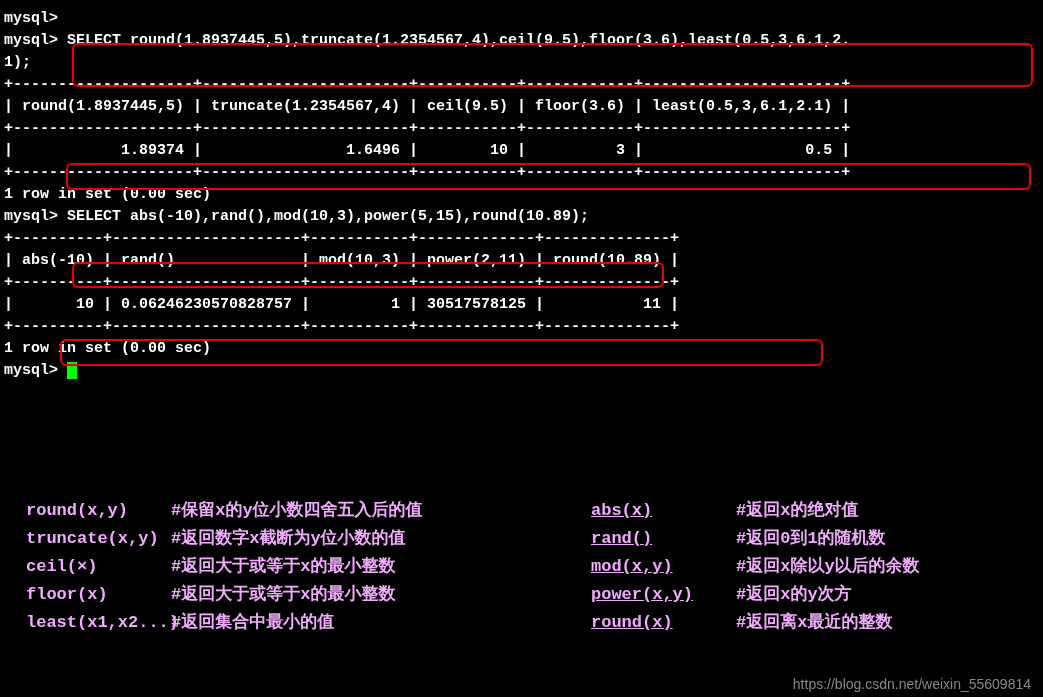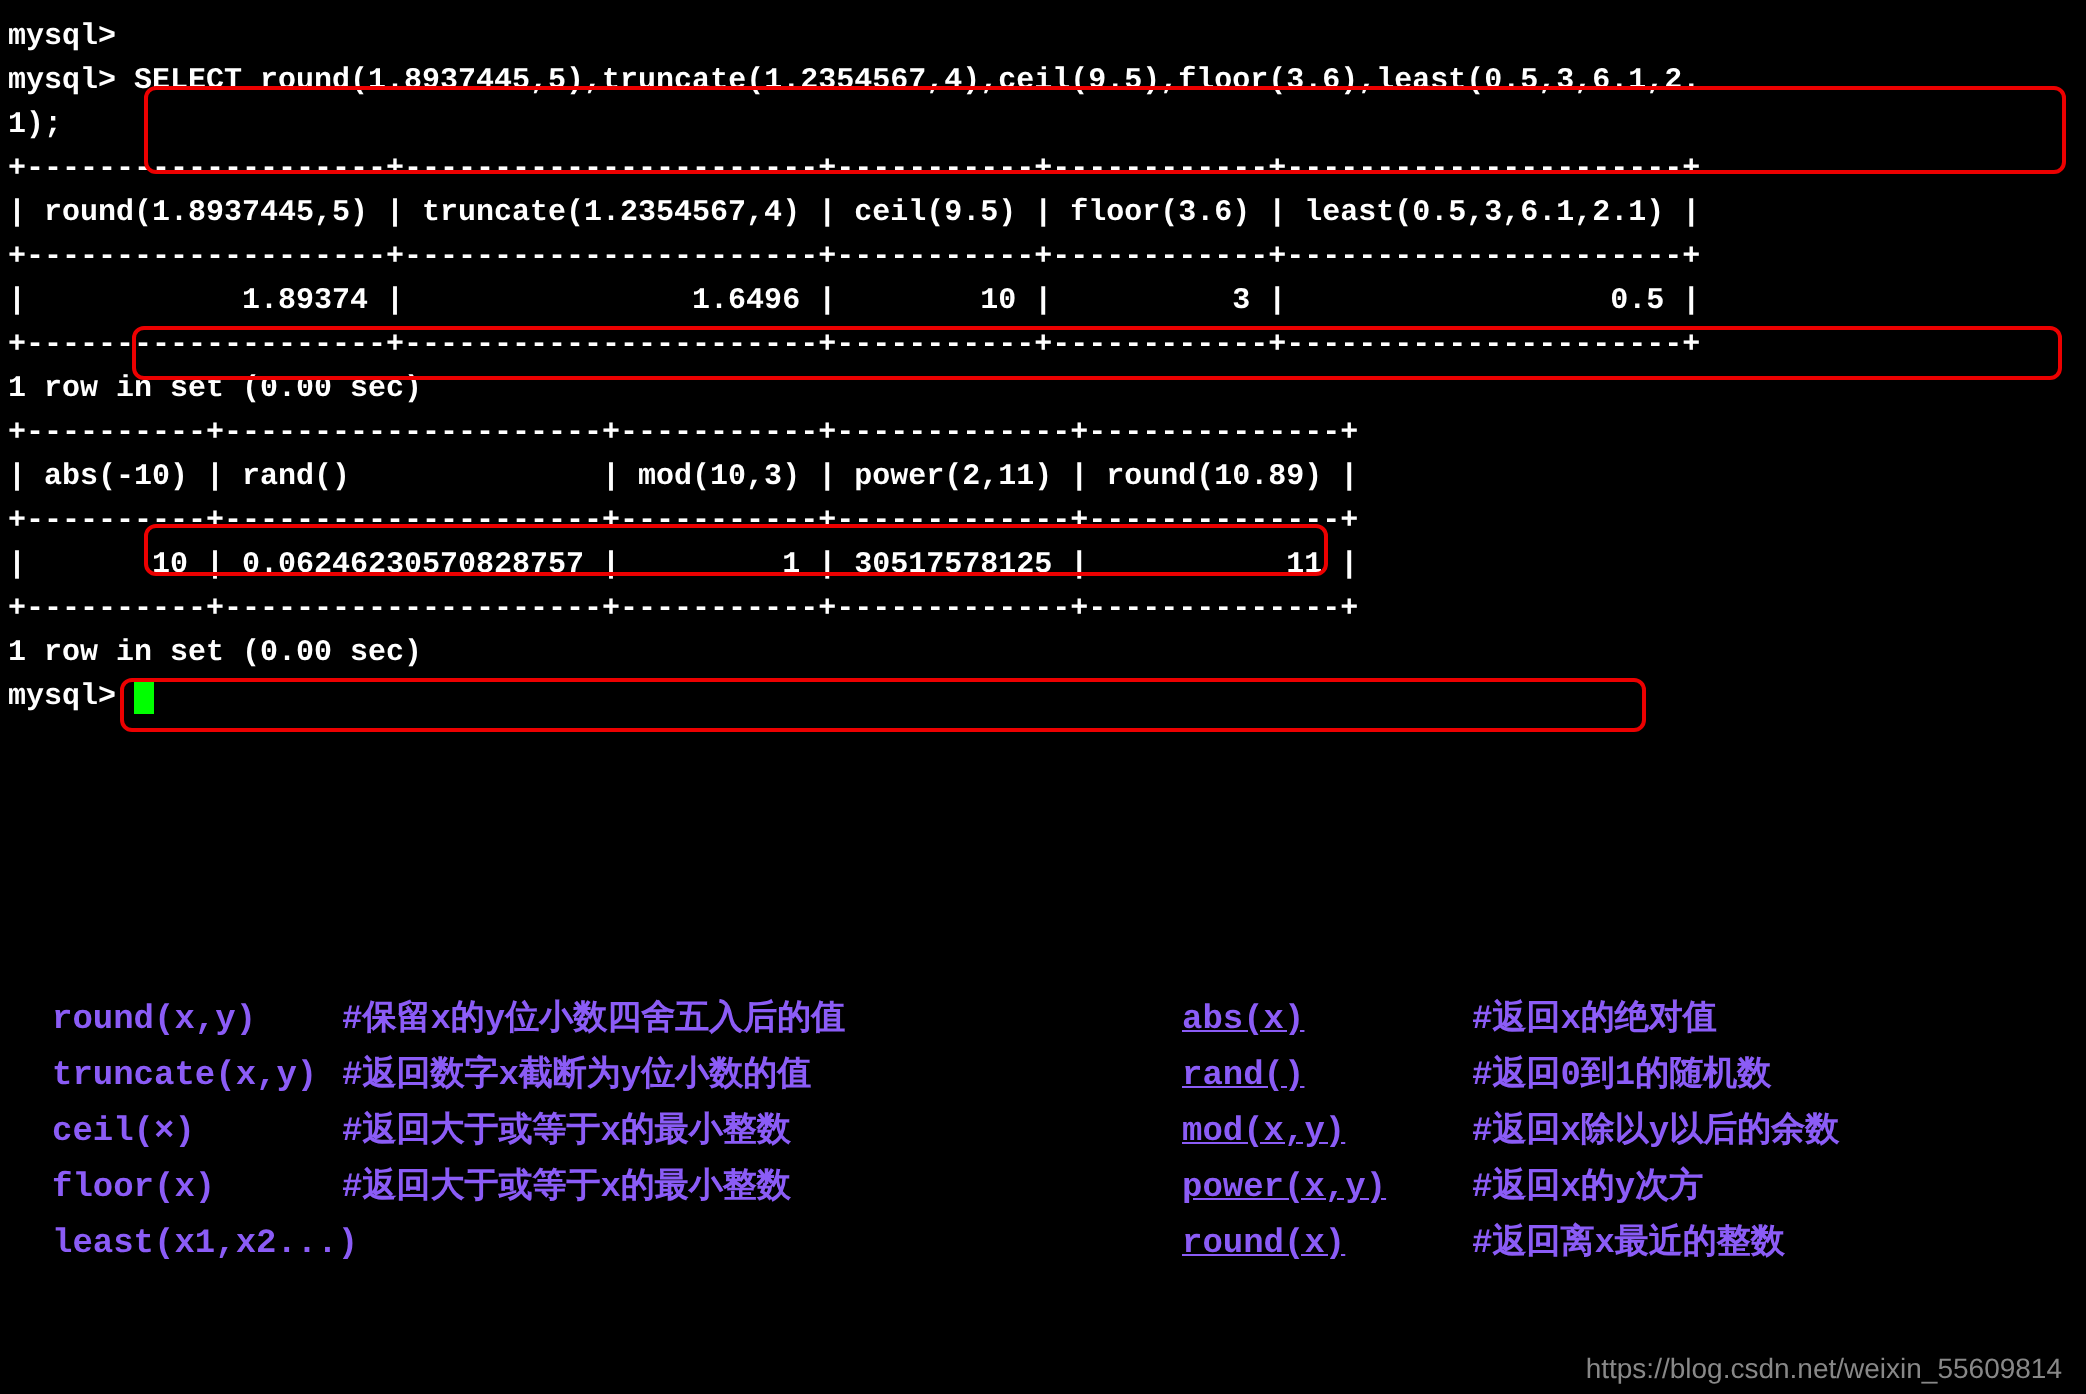--- a/index.html
+++ b/index.html
@@ -26,21 +26,21 @@
       display: inline-block;
       width: 10px;
       height: 17px;
       background: #00ff00;
       vertical-align: middle;
     }
     .annotations {
       position: absolute;
       bottom: 60px;
       display: flex;
-      color: #8b5cf6;
+      color: #f0abfc;
       font-weight: bold;
       font-size: 17px;
       line-height: 28px;
     }
     .col-left { margin-left: 22px; width: 565px; }
     .col-right { width: 430px; }
     .anno-row { display: flex; }
     .anno-func { width: 145px; }
     .anno-func-r { width: 145px; text-decoration: underline; }
     .watermark {
@@ -61,20 +61,21 @@
   <div class="line">mysql&gt;</div>
   <div class="line"><span>mysql&gt; </span><span>SELECT round(1.8937445,5),truncate(1.2354567,4),ceil(9.5),floor(3.6),least(0.5,3,6.1,2.</span></div>
   <div class="line">1);</div>
   <div class="line">+--------------------+-----------------------+-----------+------------+----------------------+</div>
   <div class="line">| round(1.8937445,5) | truncate(1.2354567,4) | ceil(9.5) | floor(3.6) | least(0.5,3,6.1,2.1) |</div>
   <div class="line">+--------------------+-----------------------+-----------+------------+----------------------+</div>
   <div class="line">|            1.89374 |                1.6496 |        10 |          3 |                  0.5 |</div>
   <div class="line">+--------------------+-----------------------+-----------+------------+----------------------+</div>
   <div class="line">1 row in set (0.00 sec)</div>
   <div class="line"></div>
+  <div class="line"><span>mysql&gt; </span><span>SELECT abs(-10),rand(),mod(10,3),power(5,15),round(10.89);</span></div>
   <div class="line">+----------+---------------------+-----------+-------------+--------------+</div>
   <div class="line">| abs(-10) | rand()              | mod(10,3) | power(2,11) | round(10.89) |</div>
   <div class="line">+----------+---------------------+-----------+-------------+--------------+</div>
   <div class="line">|       10 | 0.06246230570828757 |         1 | 30517578125 |           11 |</div>
   <div class="line">+----------+---------------------+-----------+-------------+--------------+</div>
   <div class="line">1 row in set (0.00 sec)</div>
   <div class="line"></div>
   <div class="line"><span>mysql&gt; </span><span class="cursor"></span></div>
 </div>
 
@@ -96,20 +97,21 @@
     <div class="anno-row">
         <span class="anno-func">ceil(×)</span>
         <span>#返回大于或等于x的最小整数</span>
       </div>
     <div class="anno-row">
         <span class="anno-func">floor(x)</span>
         <span>#返回大于或等于x的最小整数</span>
       </div>
     <div class="anno-row">
         <span class="anno-func">least(x1,x2...)</span>
+        <span>#返回集合中最小的值</span>
       </div>
   </div>
   <div class="col-right">
     <div class="anno-row">
         <span class="anno-func-r">abs(x)</span>
         <span>#返回x的绝对值</span>
       </div>
     <div class="anno-row">
         <span class="anno-func-r">rand()</span>
         <span>#返回0到1的随机数</span>

